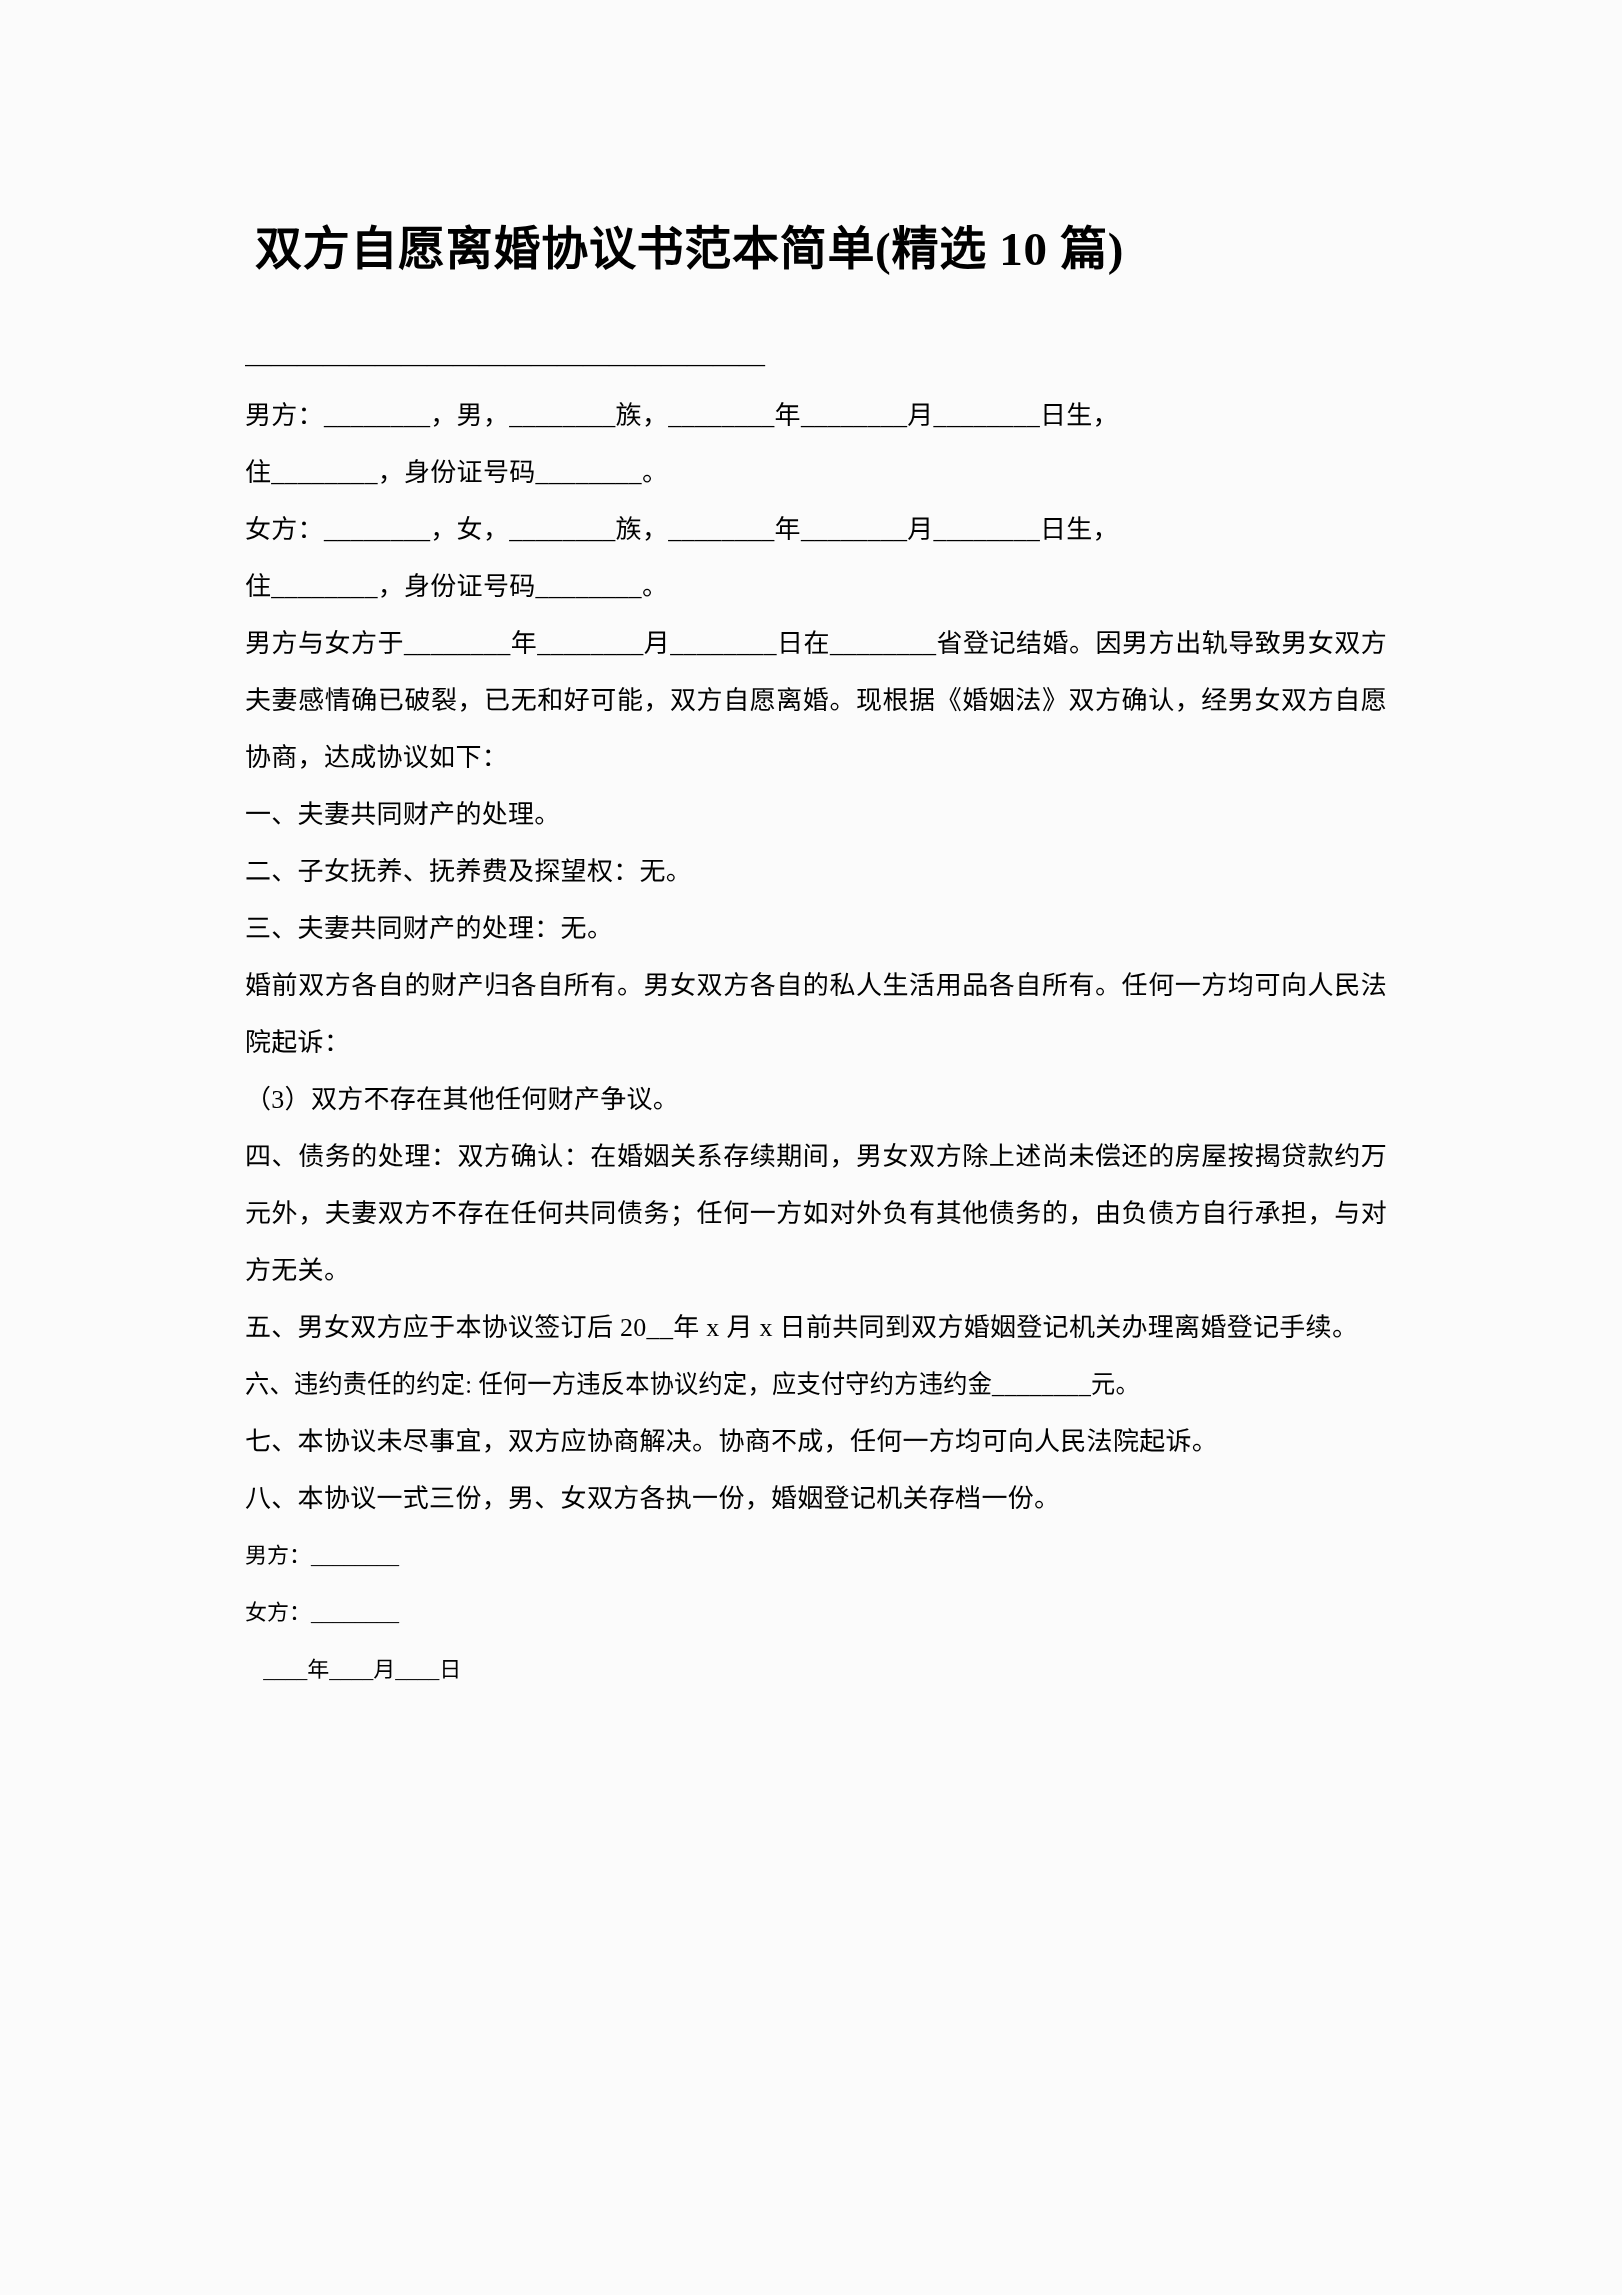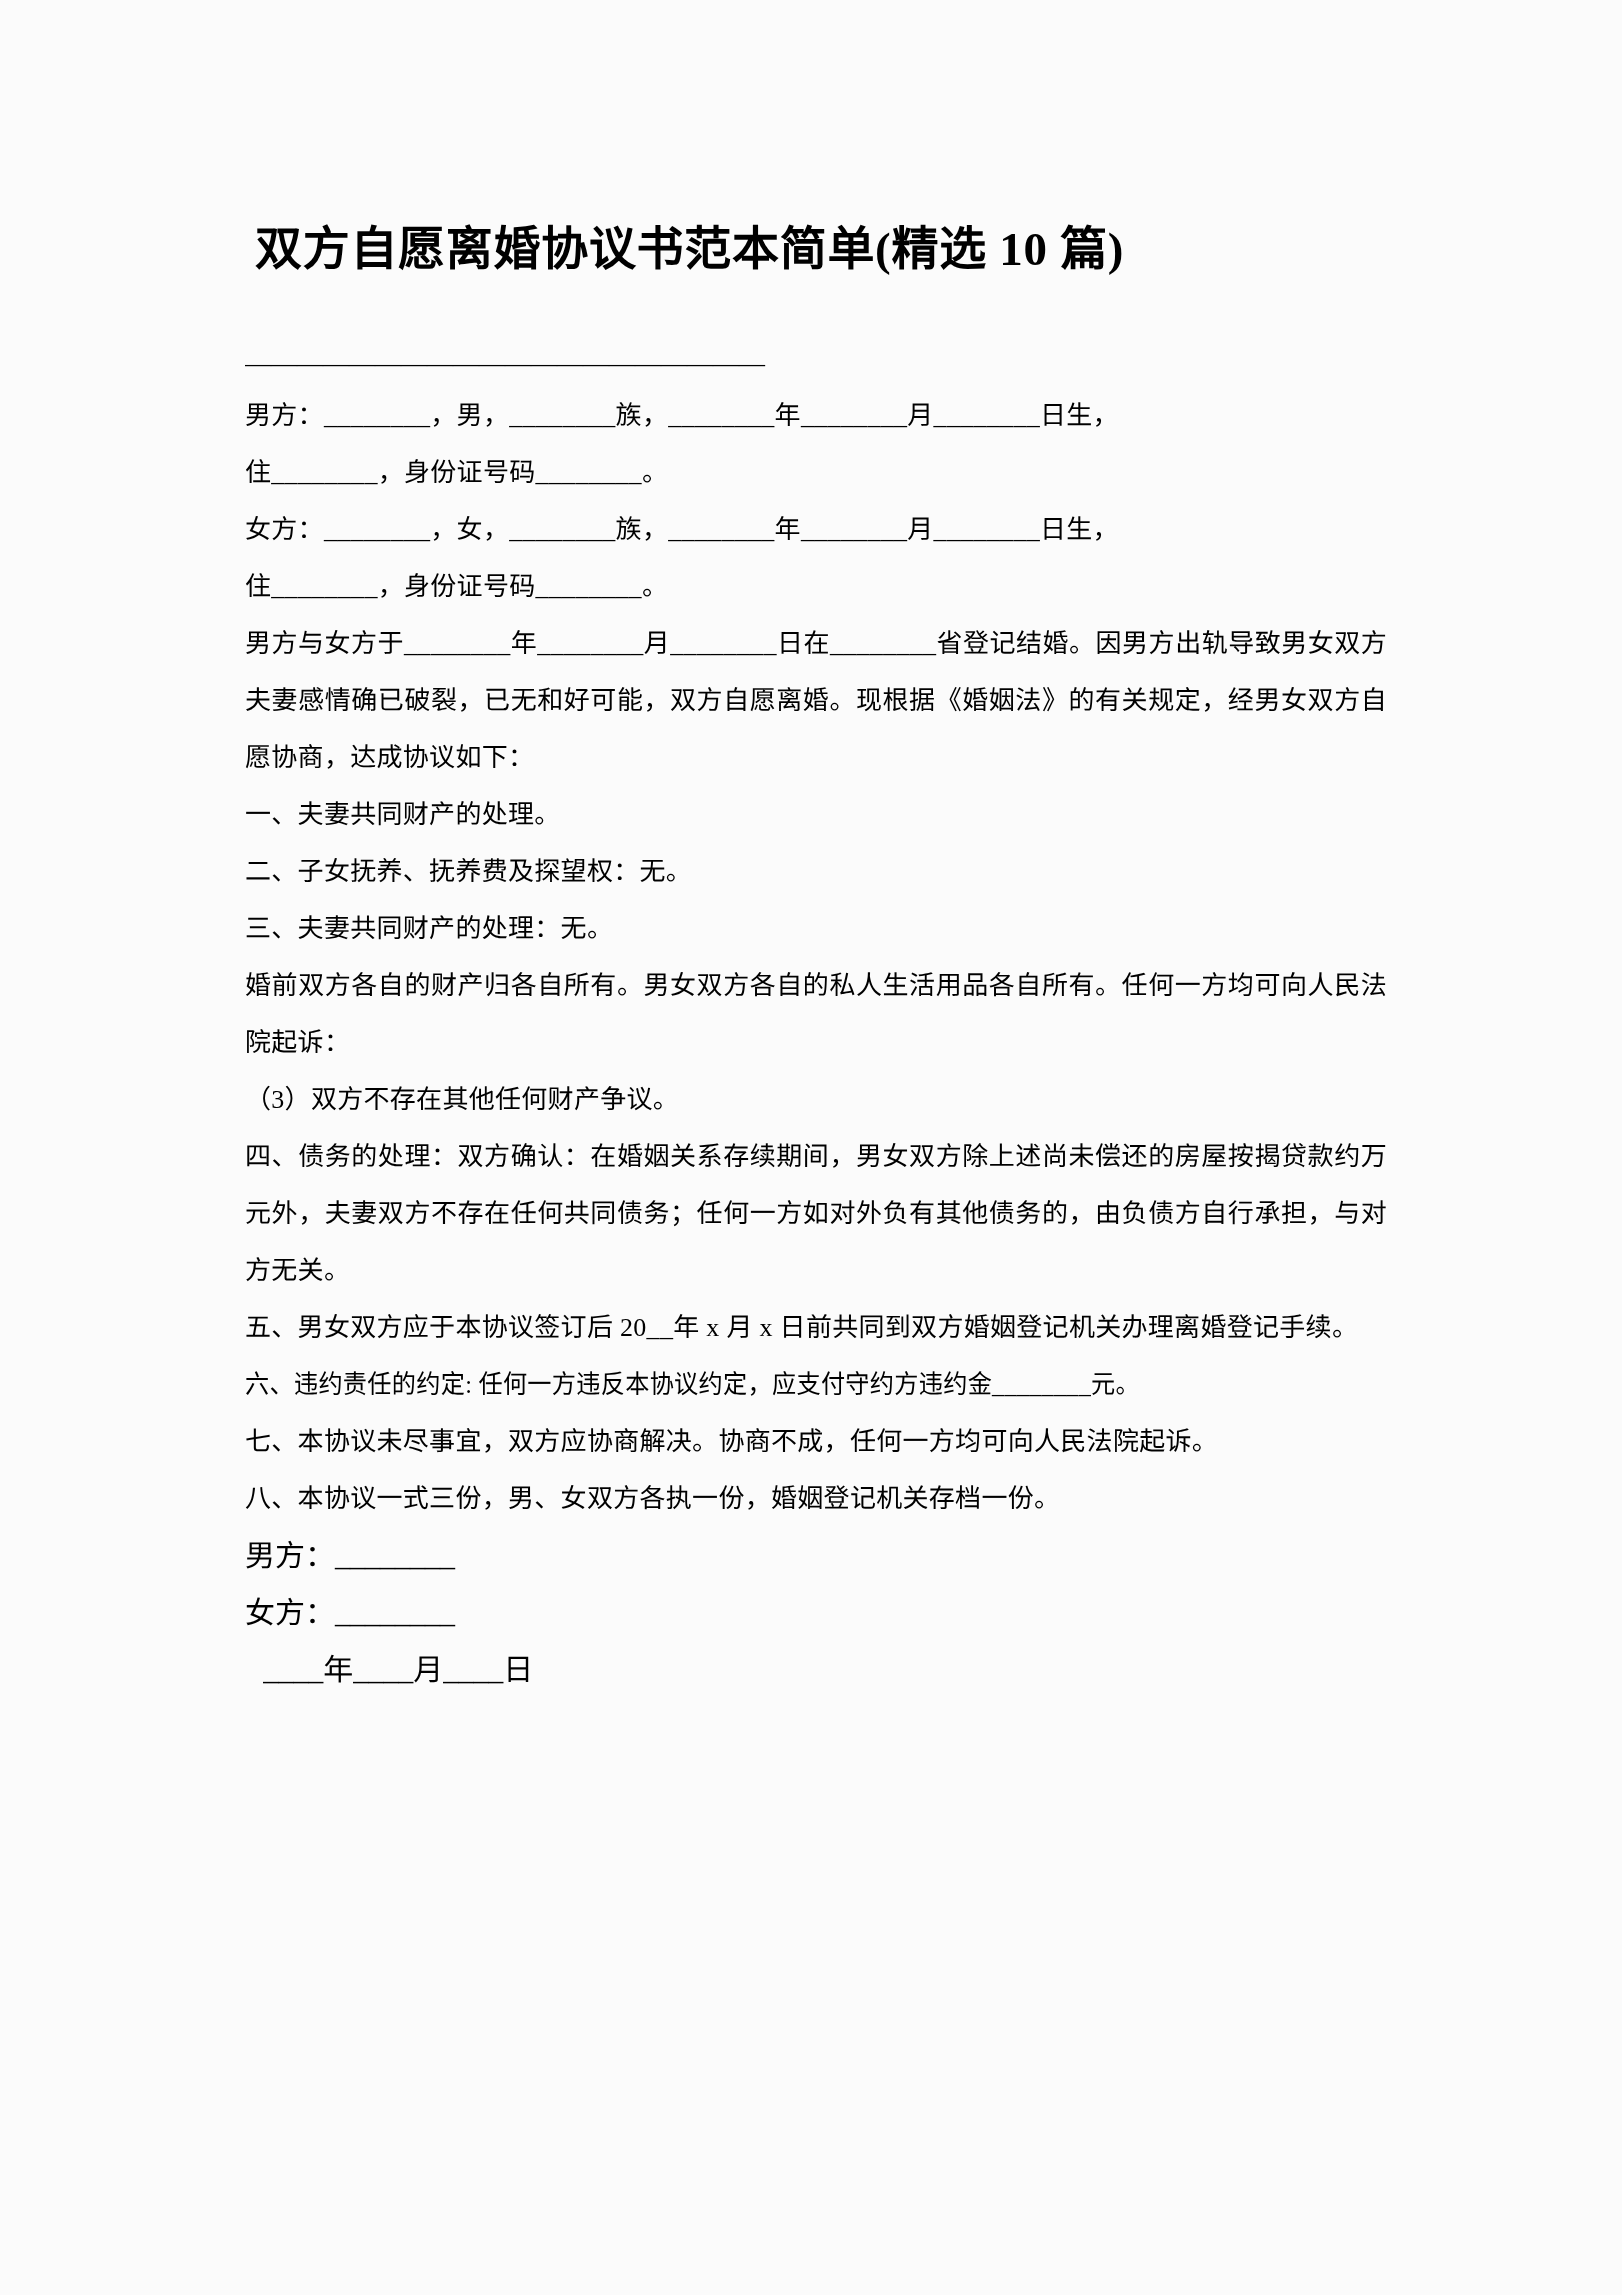--- a/index.html
+++ b/index.html
@@ -66,21 +66,21 @@
     letter-spacing: 0.3px;
     font-family: "Liberation Serif", "DejaVu Serif", serif;
   }
 
   p.para.condensed {
     transform: scaleX(0.93);
     transform-origin: left center;
     width: 107.5%;
   }
   .sig-line {
-    font-size: 30px;
+    font-size: 22px;
     line-height: 57px;
     white-space: nowrap;
     font-family: "Liberation Serif", "DejaVu Serif", serif;
   }
   .sig-line.indent { padding-left: 18.3px; }
 </style>
 </head>
 <body>
 
 <div class="page">
@@ -92,21 +92,21 @@
     <div class="sep">————————————————————</div>
 
     <p class="para">男方：________，男，________族，________年________月________日生，</p>
 
     <p class="para">住________，身份证号码________。</p>
 
     <p class="para">女方：________，女，________族，________年________月________日生，</p>
 
     <p class="para">住________，身份证号码________。</p>
 
-    <p class="para">男方与女方于________年________月________日在________省登记结婚。因男方出轨导致男女双方夫妻感情确已破裂，已无和好可能，双方自愿离婚。现根据《婚姻法》的有关规定，经男女双方自愿协商，达成协议如下：</p>
+    <p class="para">男方与女方于________年________月________日在________省登记结婚。因男方出轨导致男女双方夫妻感情确已破裂，已无和好可能，双方自愿离婚。现根据《婚姻法》双方确认，经男女双方自愿协商，达成协议如下：</p>
 
     <p class="para">一、夫妻共同财产的处理。</p>
 
     <p class="para">二、子女抚养、抚养费及探望权：无。</p>
 
     <p class="para">三、夫妻共同财产的处理：无。</p>
 
     <p class="para">婚前双方各自的财产归各自所有。男女双方各自的私人生活用品各自所有。任何一方均可向人民法院起诉：</p>
 
     <p class="para">（3）双方不存在其他任何财产争议。</p>

